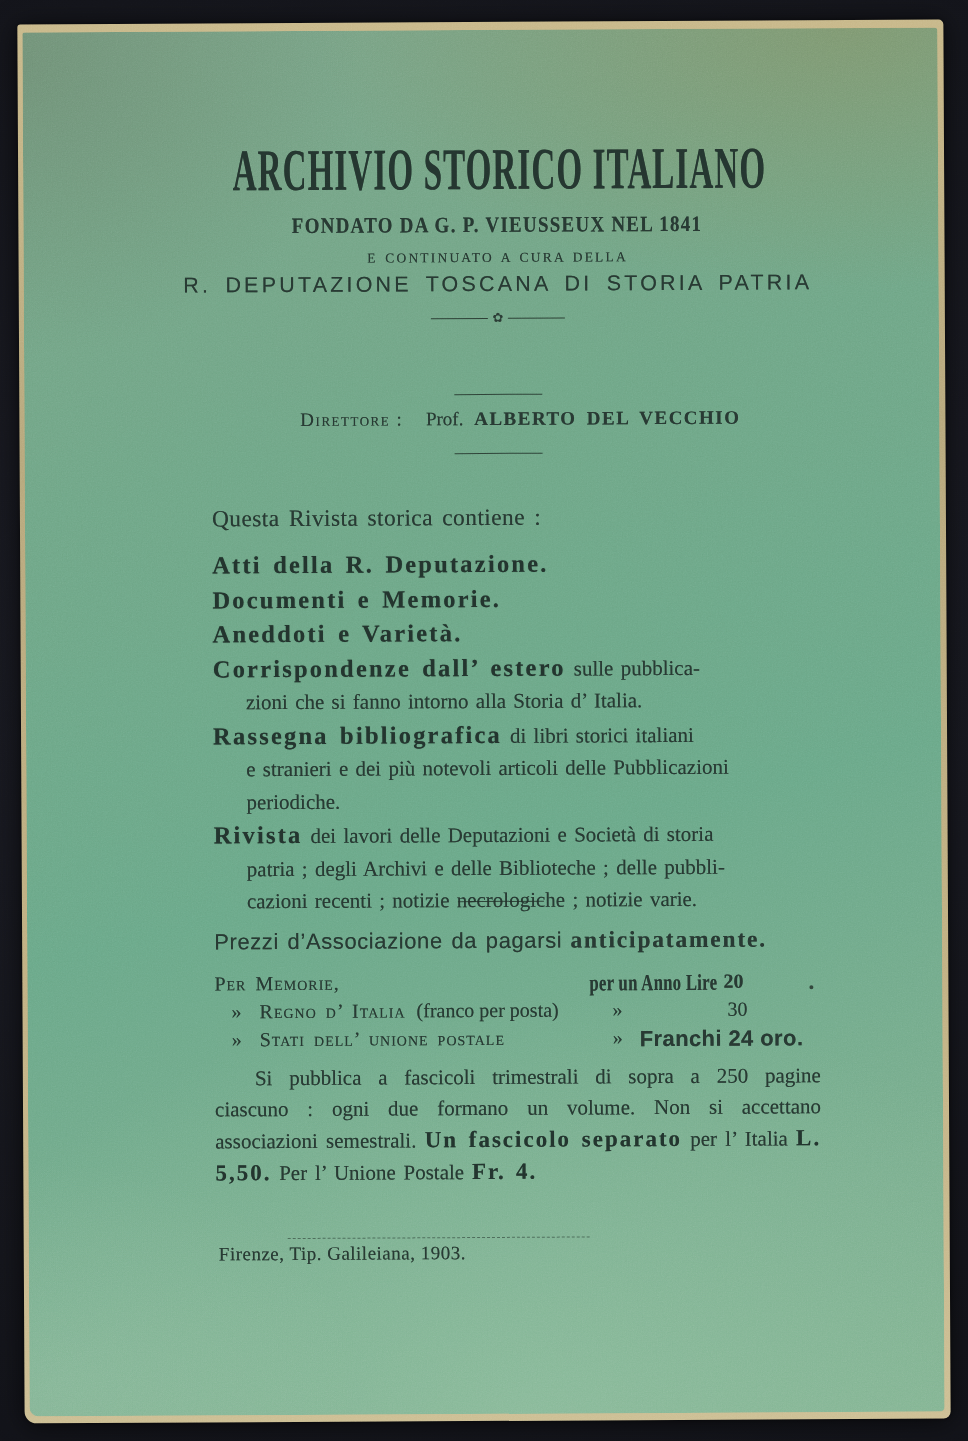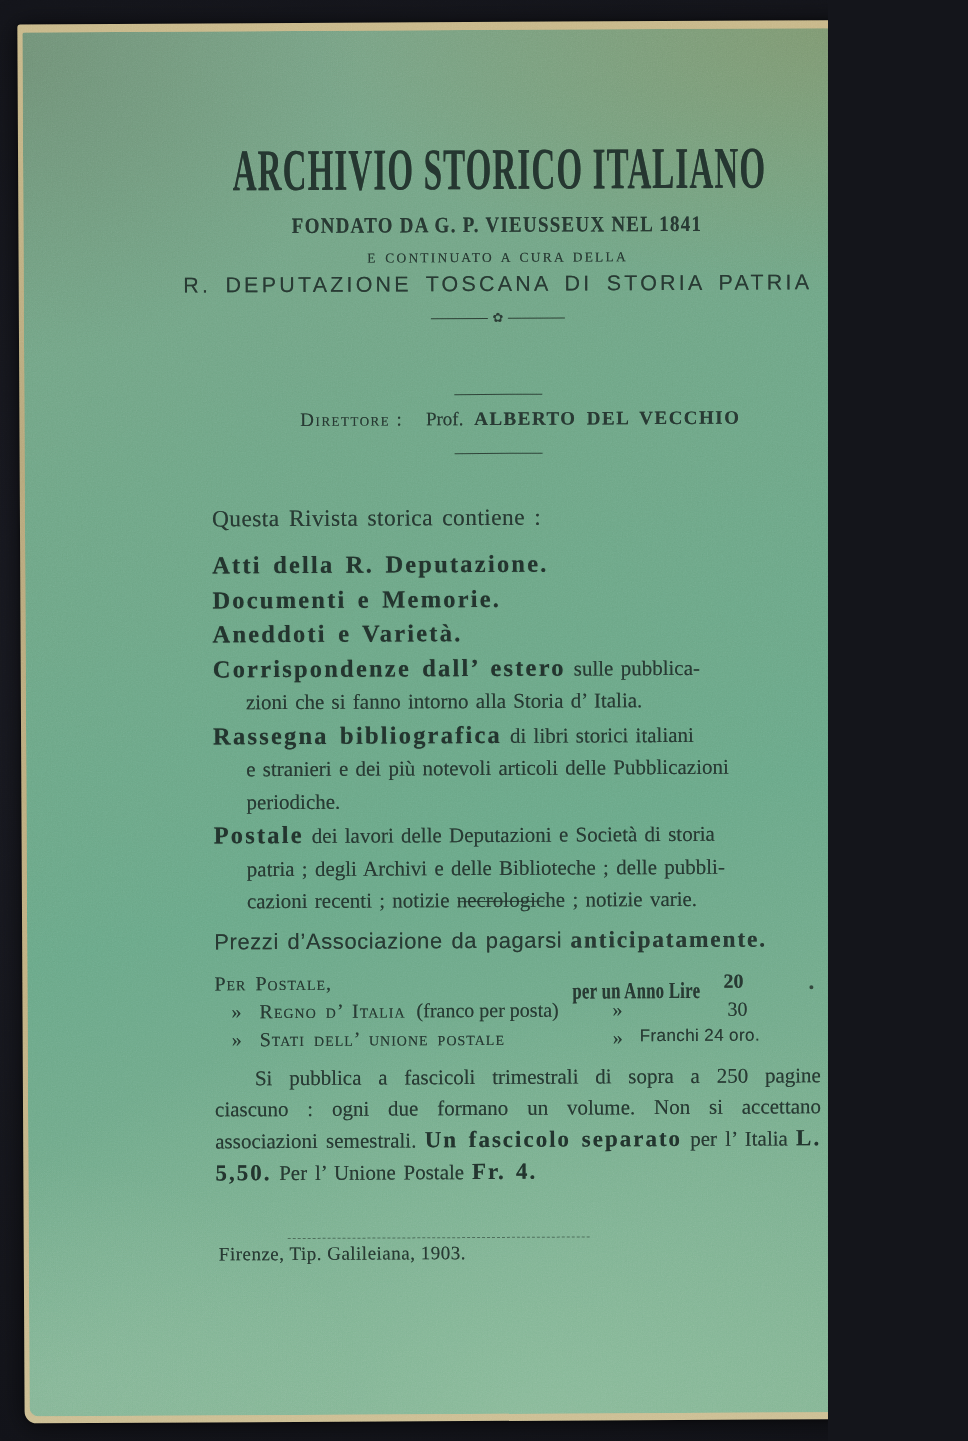--- a/index.html
+++ b/index.html
@@ -1,20 +1,20 @@
 <!DOCTYPE html>
 <html><head>
 <meta charset="utf-8">
 <style>
   * { margin: 0; padding: 0; box-sizing: border-box; }
   html, body { width: 968px; height: 1441px; overflow: hidden; }
   body { background: #14151b; font-family: "Liberation Serif", serif; }
 
   .scene {
-    position: relative; width: 828px; height: 1441px;
+    position: relative; width: 968px; height: 1441px;
     background:
       radial-gradient(1400px 1000px at 50% 45%, #1b1c24 0%, #14151b 70%, #101117 100%);
     overflow: hidden;
   }
 
   
   .paper {
     position: absolute; left: 21px; top: 22px; width: 926px; height: 1399px;
     background: linear-gradient(178deg, #c9b98a 0%, #b7a87c 30%, #c2b183 70%, #cdbf94 100%);
     padding: 8px 6px 7px 5px;
@@ -93,27 +93,27 @@
   .ph-lead { font-family: "Liberation Sans", sans-serif; font-size: 22px; font-weight: 500; letter-spacing: 0.6px; word-spacing: 2px; }
   .ph-emph { font-weight: bold; font-size: 23.5px; letter-spacing: 1.8px; margin-left: 0.35em; }
 
   .price-rows { position: absolute; left: 187px; top: 941px; width: 620px; }
   .price-row { position: relative; height: 28px; font-size: 20px; }
   .pr-guillemet { position: absolute; left: 17px; top: 0; }
   .pr-label-sc { font-variant: small-caps; letter-spacing: 1px; word-spacing: 3px; }
   .pr-label-indent { margin-left: 45px; display: inline-block; }
   .pr-label-normal { margin-left: 0.3em; }
   .pr-mid, .pr-val { position: absolute; top: 0; white-space: nowrap; }
-  .row-0 .pr-mid { left: 358px; margin-top: 8px; }
+  .row-0 .pr-mid { left: 375px; }
   .row-0 .pr-mid span { display: inline-block; font-weight: bold; font-size: 23px; transform: scaleX(0.72); transform-origin: 0 50%; letter-spacing: 0.5px; }
   .row-0 .pr-val { left: 509px; font-weight: bold; }
   .row-1 .pr-mid { left: 398px; }
   .row-1 .pr-val { left: 513px; }
   .row-2 .pr-mid { left: 398px; }
-  .row-2 .pr-val { left: 425px; font-family: "Liberation Sans", sans-serif; font-weight: normal; font-size: 17px; letter-spacing: 0.4px; }
+  .row-2 .pr-val { left: 425px; font-family: "Liberation Sans", sans-serif; font-weight: bold; font-size: 22px; letter-spacing: 0.4px; }
 
   .ink-dot { position: absolute; left: 782px; top: 957px; width: 4px; height: 4px; border-radius: 50%; background: rgba(38,50,44,0.85); }
 
   
   .note {
     position: absolute; left: 187px; top: 1032px; width: 606px;
     font-size: 21px; line-height: 31px; text-align: justify; text-indent: 40px;
     word-spacing: 2.5px;
   }
   .note .nb { font-weight: bold; font-size: 23px; letter-spacing: 2px; color: #22332d; }
@@ -173,35 +173,35 @@
         <div class="toc-item ink">
           <span class="toc-kw">Corrispondenze dall’ estero</span><span class="toc-desc">sulle pubblica-
 zioni che si fanno intorno alla Storia d’ Italia.</span>
         </div>
         <div class="toc-item ink">
           <span class="toc-kw">Rassegna bibliografica</span><span class="toc-desc">di libri storici italiani
 e stranieri e dei più notevoli articoli delle Pubblicazioni
 periodiche.</span>
         </div>
         <div class="toc-item ink">
-          <span class="toc-kw">Postale</span><span class="toc-desc">dei lavori delle Deputazioni e Società di storia
+          <span class="toc-kw">Rivista</span><span class="toc-desc">dei lavori delle Deputazioni e Società di storia
 patria ; degli Archivi e delle Biblioteche ; delle pubbli-
 cazioni recenti ; notizie necrologiche ; notizie varie.</span>
         </div>
       </div>
 
       <div class="hr-short rule-c"></div>
 
       <div class="prices-heading ink">
         <span class="ph-lead">Prezzi d’Associazione da pagarsi</span><span class="ph-emph">anticipatamente.</span>
       </div>
 
       <div class="price-rows">
         <div class="price-row row-0 ink">
-          <span class="pr-label-sc">Per Postale,</span>
+          <span class="pr-label-sc">Per Memorie,</span>
           <span class="pr-mid"><span>per un Anno Lire</span></span>
           <span class="pr-val">20</span>
         </div>
         <div class="price-row row-1 ink">
           <span class="pr-guillemet">»</span>
           <span class="pr-label-sc pr-label-indent">Regno d’ Italia</span>
           <span class="pr-label-normal">(franco per posta)</span>
           <span class="pr-mid">»</span>
           <span class="pr-val">30</span>
         </div>

